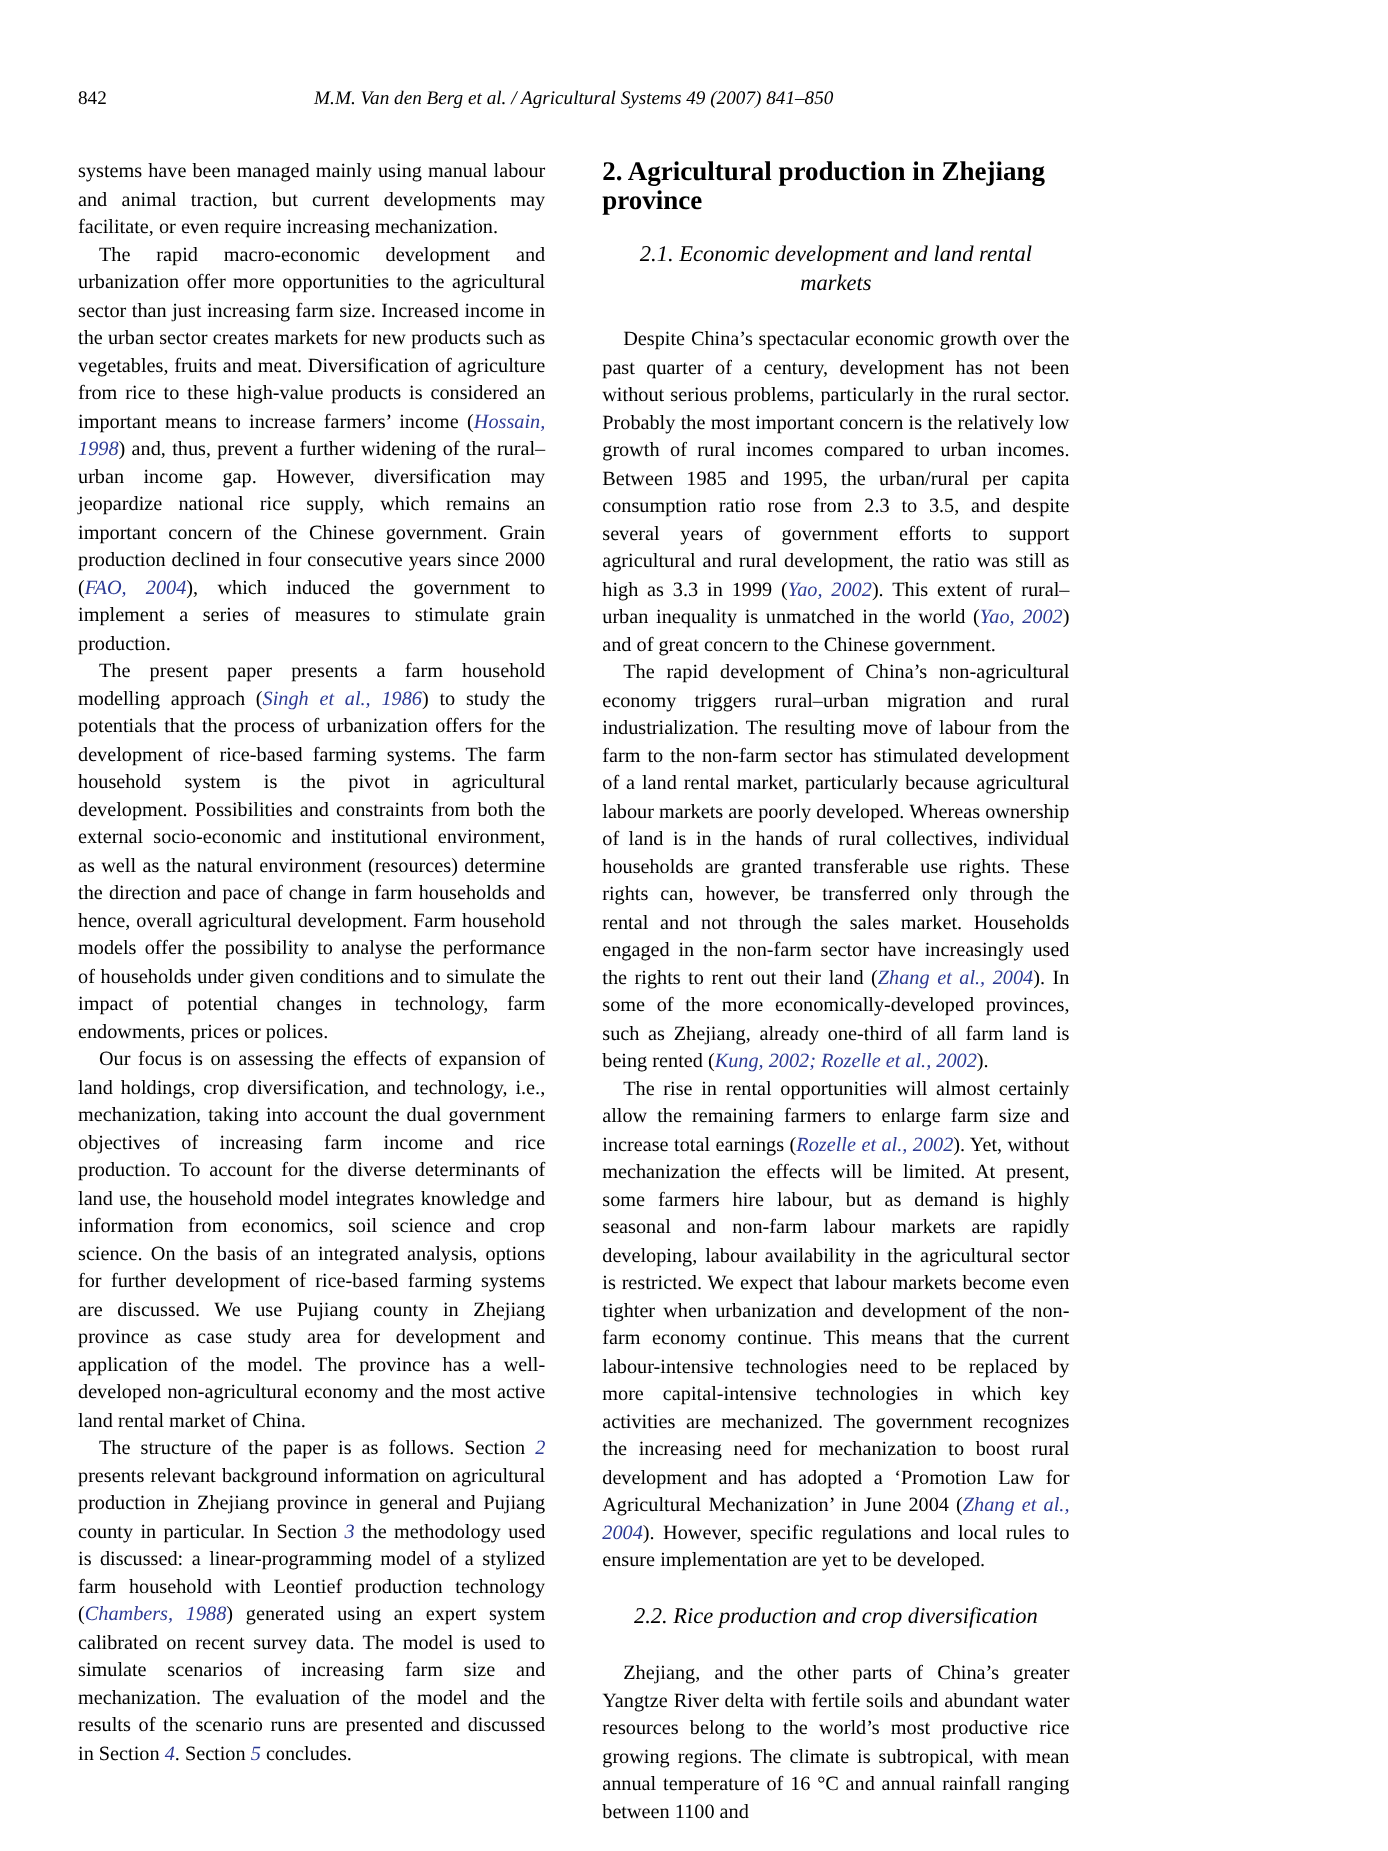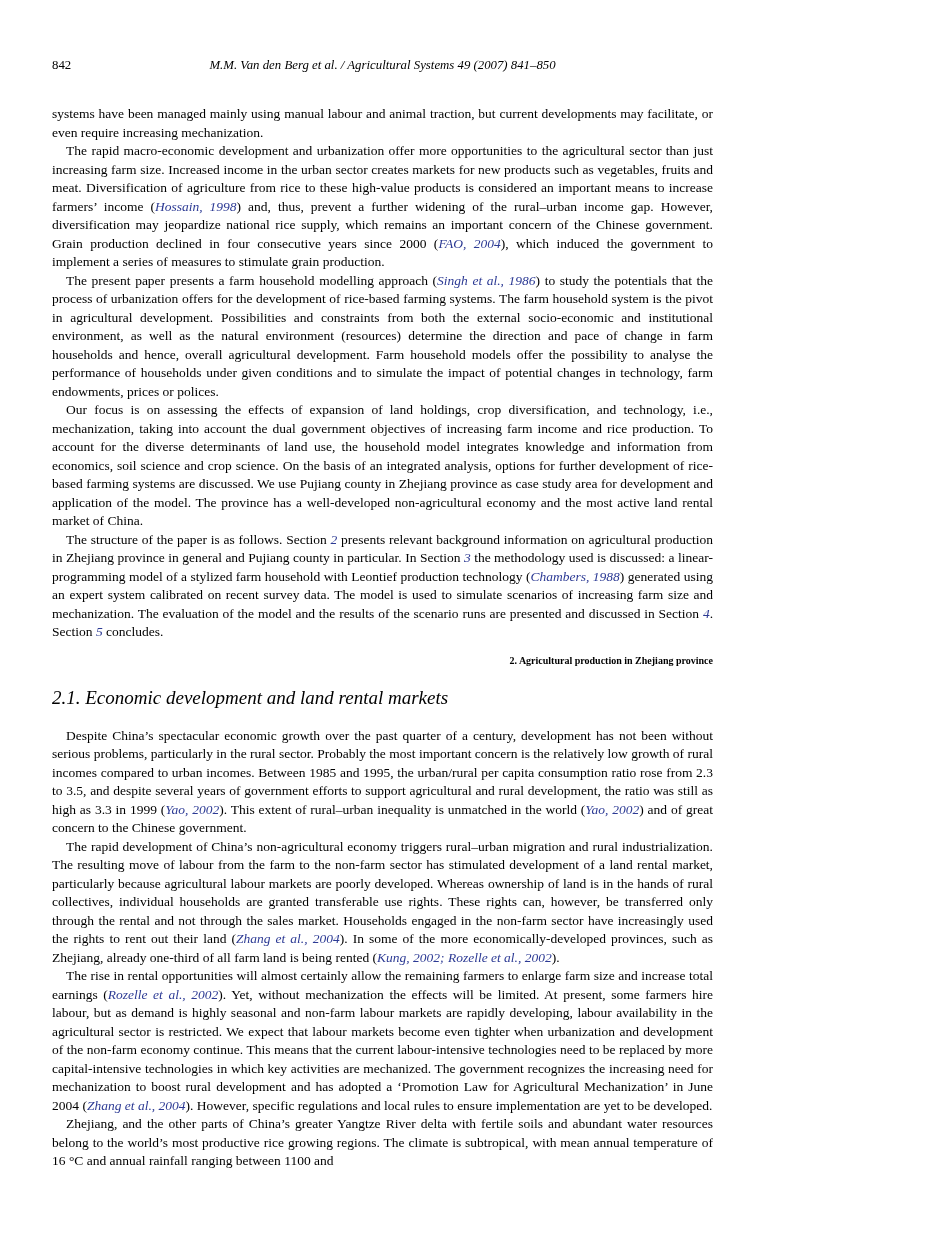--- a/index.html
+++ b/index.html
@@ -7,36 +7,36 @@
   .page {
     box-sizing: border-box;
     width: 773px; height: 1234px;
     padding: 58px 60px 0 52px;
     font-family: "Liberation Serif", serif;
     overflow: hidden;
   }
   .header { position: relative; height: 17px; font-size: 12.8px; }
   .page-number { position: absolute; left: 0; top: 0; }
   .running-title { position: absolute; left: 0; right: 0; text-align: center; font-style: italic; }
-  .columns { display: flex; gap: 10px; margin-top: 30px; flex-direction: column; }
+  .columns { display: flex; gap: 38px; margin-top: 30px; }
   .column {
     flex: 1 1 0;
     text-align: justify;
     font-size: 13.5px;
     line-height: 18.5px;
   }
   .para { margin: 0; }
   .para.indent { text-indent: 14px; }
   .section-heading {
-    font-size: 10px; font-weight: bold; font-style: normal;
-    margin: 0 0 19px 0; text-align: right;
+    font-size: 18px; font-weight: bold; font-style: normal;
+    margin: 0 0 19px 0; text-align: left;
   }
   .subsection-heading {
-    font-size: 19px; font-weight: normal; font-style: italic;
-    margin: 19px 0; text-align: left; font-family: Liberation Serif, serif;
+    font-size: 15px; font-weight: normal; font-style: italic;
+    margin: 19px 0; text-align: center; font-family: Liberation Serif, serif;
   }
   .citation { color: var(--citation-color, #2c3a94); cursor: pointer; font-style: italic; }
 </style>
 </head>
 <body>
 
 <div class="page">
   <div class="header">
     <span class="page-number">842</span>
     <span class="running-title">M.M. Van den Berg et al. / Agricultural Systems 49 (2007) 841–850</span>
@@ -48,16 +48,17 @@
         <p class="para indent"><span>The present paper presents a farm household modelling approach (</span><span class="citation">Singh et al., 1986</span><span>) to study the potentials that the process of urbanization offers for the development of rice-based farming systems. The farm household system is the pivot in agricultural development. Possibilities and constraints from both the external socio-economic and institutional environment, as well as the natural environment (resources) determine the direction and pace of change in farm households and hence, overall agricultural development. Farm household models offer the possibility to analyse the performance of households under given conditions and to simulate the impact of potential changes in technology, farm endowments, prices or polices.</span></p>
         <p class="para indent"><span>Our focus is on assessing the effects of expansion of land holdings, crop diversification, and technology, i.e., mechanization, taking into account the dual government objectives of increasing farm income and rice production. To account for the diverse determinants of land use, the household model integrates knowledge and information from economics, soil science and crop science. On the basis of an integrated analysis, options for further development of rice-based farming systems are discussed. We use Pujiang county in Zhejiang province as case study area for development and application of the model. The province has a well-developed non-agricultural economy and the most active land rental market of China.</span></p>
         <p class="para indent"><span>The structure of the paper is as follows. Section </span><span class="citation">2</span><span> presents relevant background information on agricultural production in Zhejiang province in general and Pujiang county in particular. In Section </span><span class="citation">3</span><span> the methodology used is discussed: a linear-programming model of a stylized farm household with Leontief production technology (</span><span class="citation">Chambers, 1988</span><span>) generated using an expert system calibrated on recent survey data. The model is used to simulate scenarios of increasing farm size and mechanization. The evaluation of the model and the results of the scenario runs are presented and discussed in Section </span><span class="citation">4</span><span>. Section </span><span class="citation">5</span><span> concludes.</span></p>
       </div>
     <div class="column" id="right-column">
         <h2 class="section-heading"><span>2. Agricultural production in Zhejiang province</span></h2>
         <h3 class="subsection-heading"><span>2.1. Economic development and land rental markets</span></h3>
         <p class="para indent"><span>Despite China’s spectacular economic growth over the past quarter of a century, development has not been without serious problems, particularly in the rural sector. Probably the most important concern is the relatively low growth of rural incomes compared to urban incomes. Between 1985 and 1995, the urban/rural per capita consumption ratio rose from 2.3 to 3.5, and despite several years of government efforts to support agricultural and rural development, the ratio was still as high as 3.3 in 1999 (</span><span class="citation">Yao, 2002</span><span>). This extent of rural–urban inequality is unmatched in the world (</span><span class="citation">Yao, 2002</span><span>) and of great concern to the Chinese government.</span></p>
         <p class="para indent"><span>The rapid development of China’s non-agricultural economy triggers rural–urban migration and rural industrialization. The resulting move of labour from the farm to the non-farm sector has stimulated development of a land rental market, particularly because agricultural labour markets are poorly developed. Whereas ownership of land is in the hands of rural collectives, individual households are granted transferable use rights. These rights can, however, be transferred only through the rental and not through the sales market. Households engaged in the non-farm sector have increasingly used the rights to rent out their land (</span><span class="citation">Zhang et al., 2004</span><span>). In some of the more economically-developed provinces, such as Zhejiang, already one-third of all farm land is being rented (</span><span class="citation">Kung, 2002; Rozelle et al., 2002</span><span>).</span></p>
         <p class="para indent"><span>The rise in rental opportunities will almost certainly allow the remaining farmers to enlarge farm size and increase total earnings (</span><span class="citation">Rozelle et al., 2002</span><span>). Yet, without mechanization the effects will be limited. At present, some farmers hire labour, but as demand is highly seasonal and non-farm labour markets are rapidly developing, labour availability in the agricultural sector is restricted. We expect that labour markets become even tighter when urbanization and development of the non-farm economy continue. This means that the current labour-intensive technologies need to be replaced by more capital-intensive technologies in which key activities are mechanized. The government recognizes the increasing need for mechanization to boost rural development and has adopted a ‘Promotion Law for Agricultural Mechanization’ in June 2004 (</span><span class="citation">Zhang et al., 2004</span><span>). However, specific regulations and local rules to ensure implementation are yet to be developed.</span></p>
+        <h3 class="subsection-heading"><span>2.2. Rice production and crop diversification</span></h3>
         <p class="para indent"><span>Zhejiang, and the other parts of China’s greater Yangtze River delta with fertile soils and abundant water resources belong to the world’s most productive rice growing regions. The climate is subtropical, with mean annual temperature of 16 °C and annual rainfall ranging between 1100 and</span></p>
       </div>
   </div>
 </div>
 
 </body></html>

